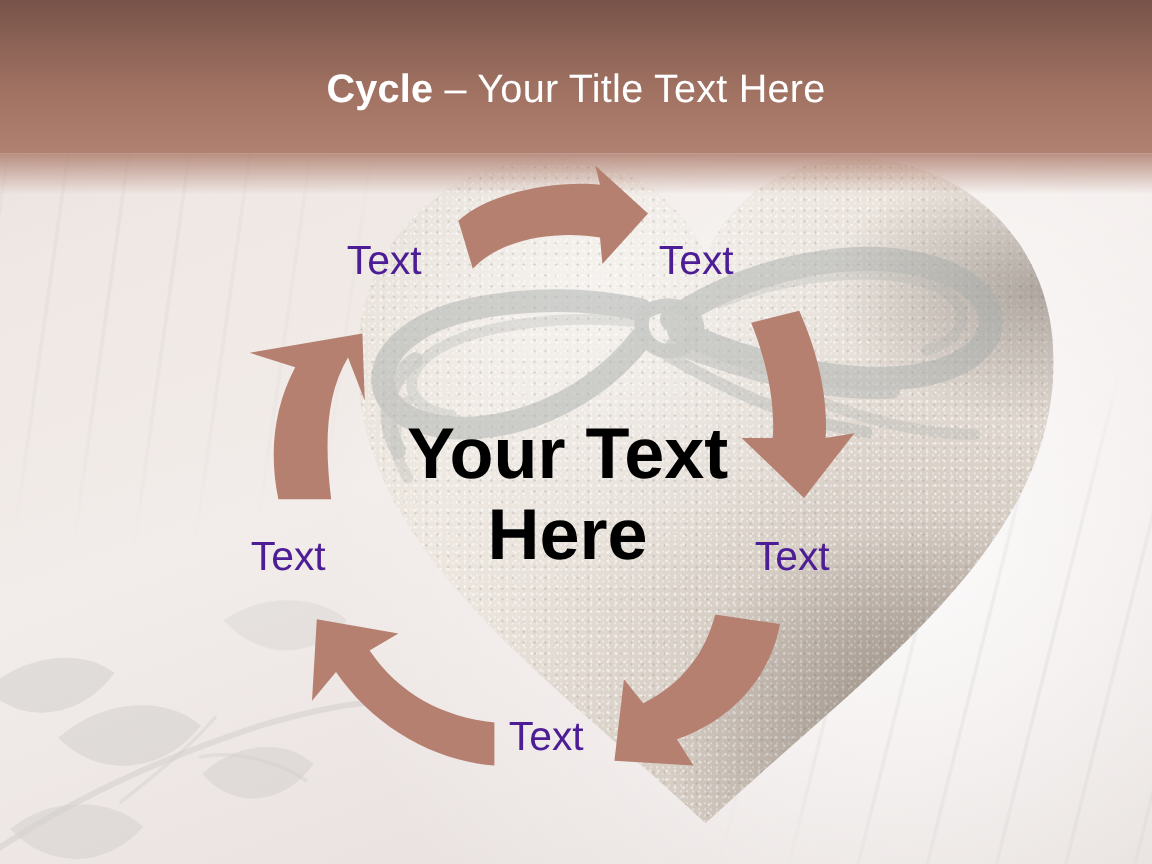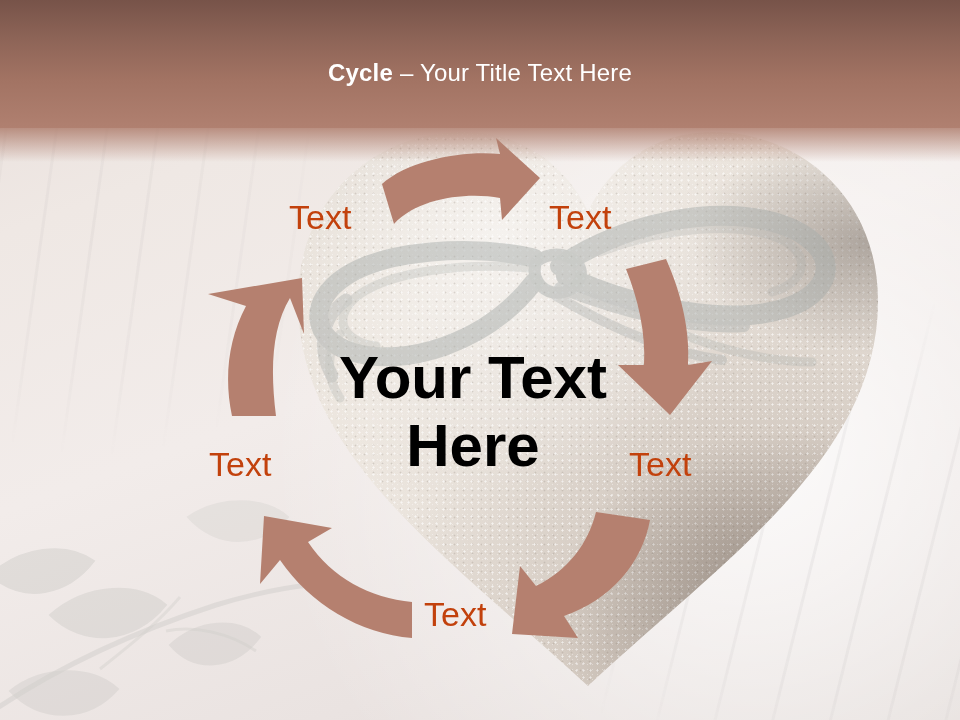--- a/index.html
+++ b/index.html
@@ -117,39 +117,39 @@
   #header::after {
     content: "";
     position: absolute;
     left: 0; bottom: -34px;
     width: 960px; height: 34px;
     background: linear-gradient(180deg, rgba(176,128,112,0.85) 0%, rgba(176,128,112,0.0) 100%);
     pointer-events: none;
   }
   .title {
     color: #ffffff;
-    font-size: 24px;
+    font-size: 33px;
     line-height: 1;
     letter-spacing: 0.2px;
     white-space: nowrap;
     margin-top: 18px;
   }
   .title .strong { font-weight: bold; }
   .title .rest   { font-weight: normal; }
 
   
   .arrow-svg {
     position: absolute;
     pointer-events: none;
   }
 
   
   .node-label {
     position: absolute;
-    color: #c2410c;
+    color: #4c1d95;
     font-size: 34px;
     line-height: 1;
     white-space: nowrap;
   }
   .center-label {
     position: absolute;
     color: #000000;
     font-weight: bold;
     font-size: 60px;
     line-height: 1.14;

